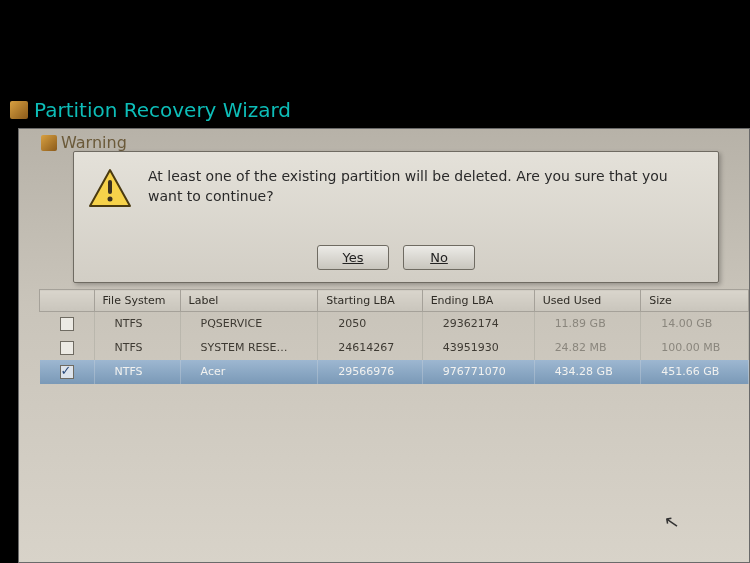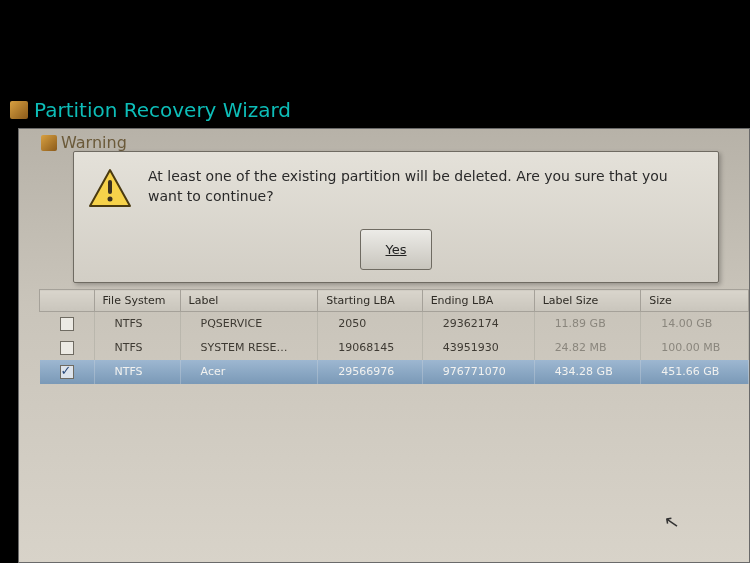--- a/index.html
+++ b/index.html
@@ -87,21 +87,21 @@
       line-height: 1.45;
     }
     .dialog-buttons {
       display: flex;
       justify-content: center;
       gap: 14px;
       padding-bottom: 12px;
     }
     .btn {
       min-width: 72px;
-      padding: 12px 16px;
+      padding: 4px 16px;
       background: linear-gradient(180deg, #ecebe7 0%, #c8c5bd 100%);
       border: 1px solid #6f6b62;
       border-radius: 3px;
       font-size: 13px;
       text-align: center;
       cursor: pointer;
       text-decoration: underline;
       color: #222;
     }
     .table-wrap {
@@ -190,51 +190,52 @@
         <svg viewBox="0 0 44 40" width="44" height="40">
           <polygon points="22,2 42,38 2,38" fill="#f6d24a" stroke="#4a3a10" stroke-width="2" stroke-linejoin="round"></polygon>
           <rect x="20" y="12" width="4" height="14" rx="2" fill="#3a3020"></rect>
           <circle cx="22" cy="31" r="2.5" fill="#3a3020"></circle>
         </svg>
       </div>
       <div class="dialog-text">At least one of the existing partition will be deleted. Are you sure that you want to continue?</div>
     </div>
     <div class="dialog-buttons">
       <div class="btn">Yes</div>
+      <div class="btn">No</div>
     </div>
   </div>
 
   <div class="table-wrap">
     <table>
       <thead>
         <tr>
           <th class="col-check"></th>
           <th>File System</th>
           <th>Label</th>
           <th>Starting LBA</th>
           <th>Ending LBA</th>
-          <th>Label Size</th>
+          <th>Used Used</th>
           <th>Size</th>
         </tr>
       </thead>
       <tbody id="partition-body">
           <tr>
             <td class="col-check"><span class="checkbox"></span></td>
             <td>NTFS</td>
             <td>PQSERVICE</td>
             <td>2050</td>
             <td>29362174</td>
             <td class="dim">11.89 GB</td>
             <td class="dim">14.00 GB</td>
           </tr>
           <tr>
             <td class="col-check"><span class="checkbox"></span></td>
             <td>NTFS</td>
             <td>SYSTEM RESE…</td>
-            <td>19068145</td>
+            <td>24614267</td>
             <td>43951930</td>
             <td class="dim">24.82 MB</td>
             <td class="dim">100.00 MB</td>
           </tr>
           <tr class="selected">
             <td class="col-check"><span class="checkbox checked"></span></td>
             <td>NTFS</td>
             <td>Acer</td>
             <td>29566976</td>
             <td>976771070</td>

